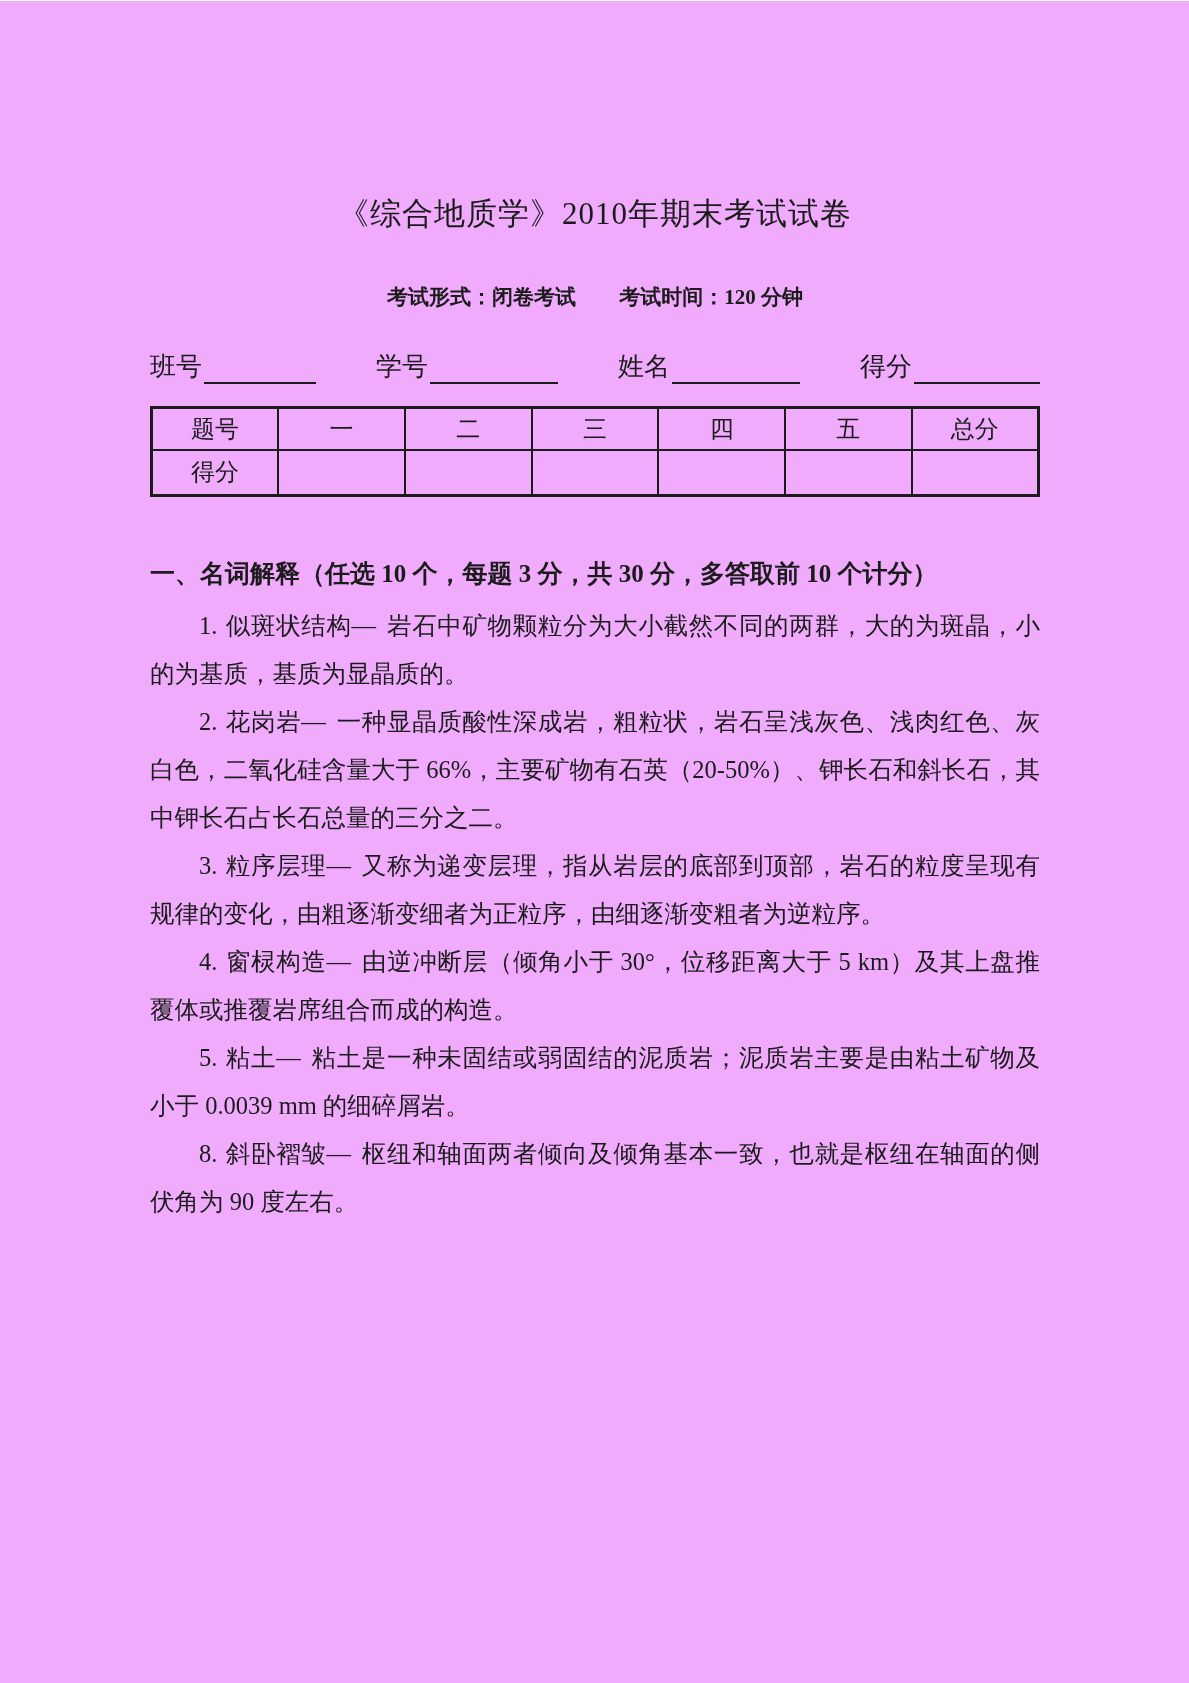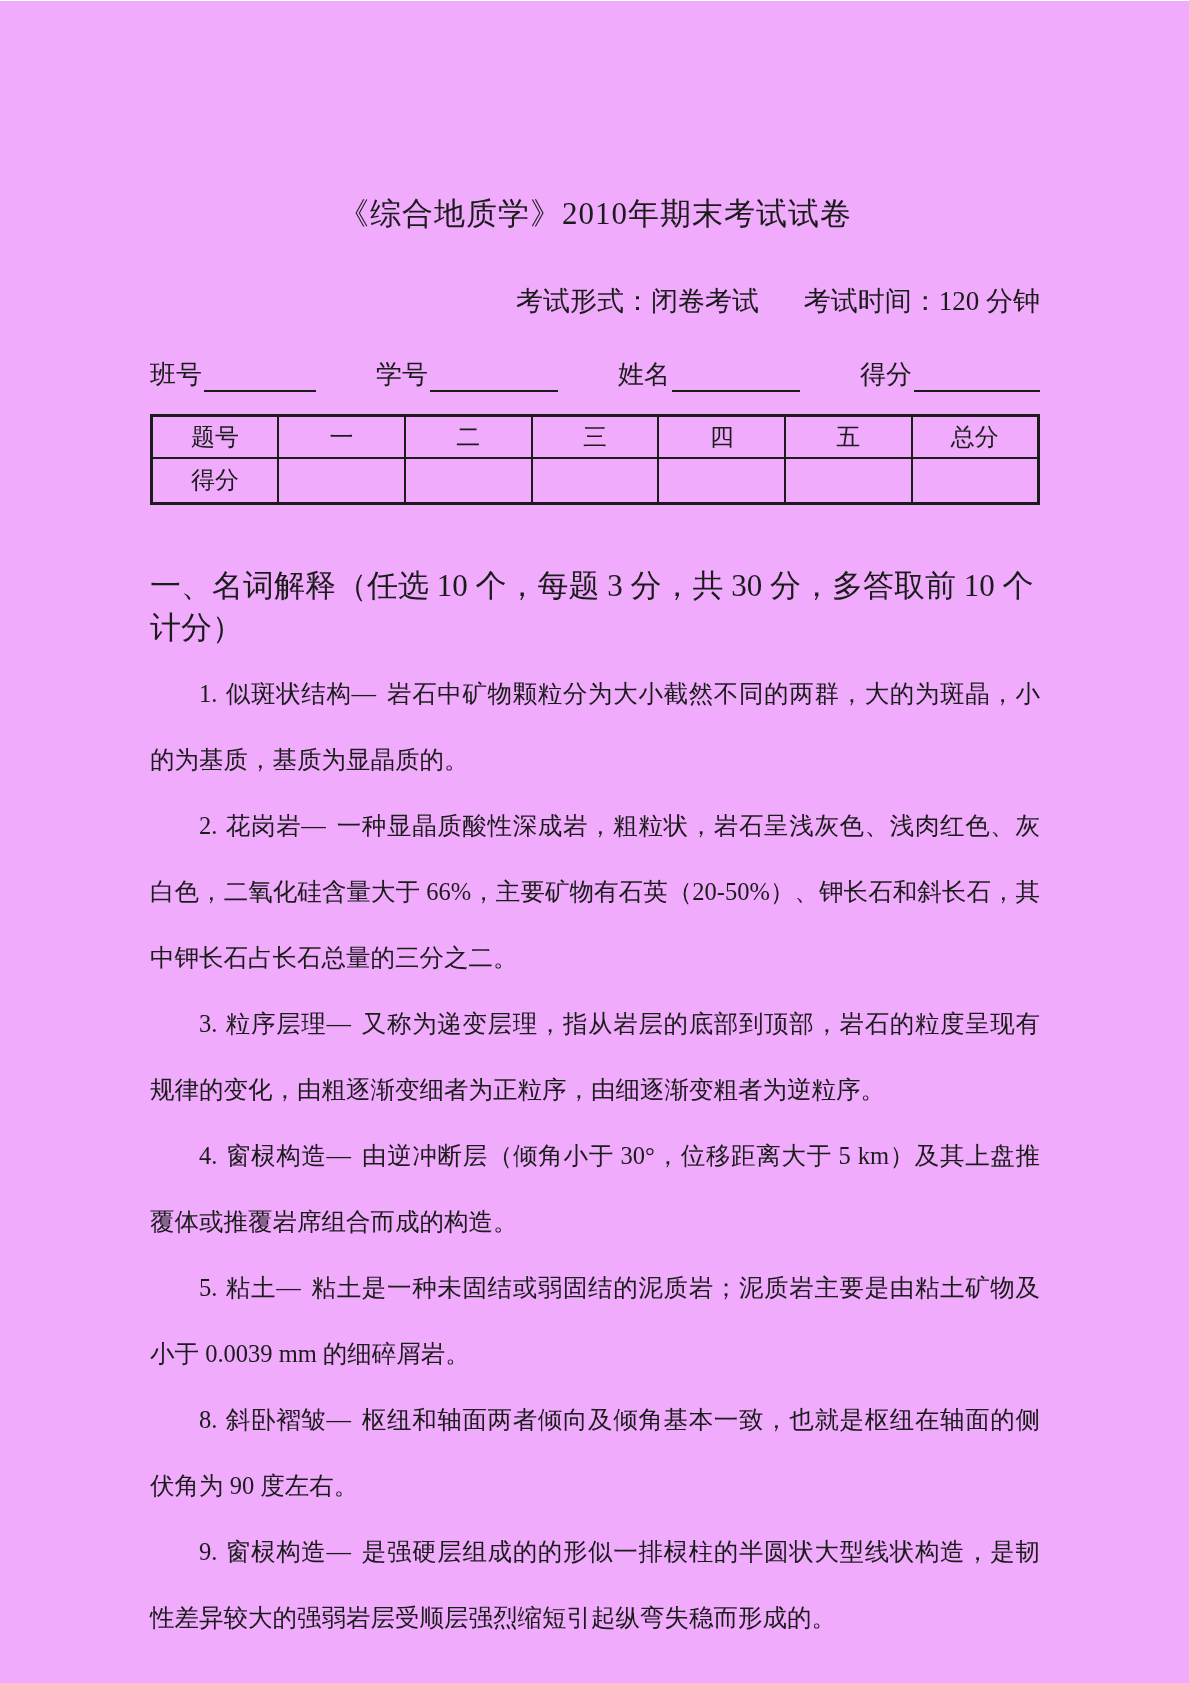--- a/index.html
+++ b/index.html
@@ -20,23 +20,23 @@
     padding-top: 192px;
   }
   .title {
     text-align: center;
     font-size: 31px;
     font-weight: 400;
     letter-spacing: 1px;
   }
   .subtitle {
     margin-top: 48px;
-    text-align: right;
-    font-size: 27px;
-    font-weight: 400;
+    text-align: center;
+    font-size: 21px;
+    font-weight: 700;
   }
   .subtitle .part + .part { margin-left: 38px; }
   .fields {
     margin-top: 38px;
     display: flex;
     justify-content: space-between;
     align-items: center;
     font-size: 26px;
   }
   .field { display: flex; align-items: flex-end; }
@@ -61,27 +61,27 @@
   table.score-table td {
     border: 2px solid #1b1b1b;
     text-align: center;
     vertical-align: middle;
     height: 42px;
   }
   table.score-table tr:last-child td { height: 46px; }
   table.score-table { border: 3px solid #1b1b1b; }
   .section-heading {
     margin-top: 60px;
-    font-size: 31px;
-    font-weight: 400;
+    font-size: 25px;
+    font-weight: 700;
   }
   .definitions { margin-top: 12px; }
   .definitions p {
     font-size: 24.5px;
-    line-height: 66px;
+    line-height: 48px;
     text-align: justify;
     text-indent: 2em;
   }
   .definitions .num { margin-right: 0.32em; }
   .definitions .dash { margin-right: 0.42em; }
 </style>
 </head>
 <body>
 
 <div class="page">
@@ -150,19 +150,16 @@
       </p>
       <p>
         <span class="num">4.</span><span class="term">窗棂构造</span><span class="dash">—</span><span class="def">由逆冲断层（倾角小于 30°，位移距离大于 5 km）及其上盘推覆体或推覆岩席组合而成的构造。</span>
       </p>
       <p>
         <span class="num">5.</span><span class="term">粘土</span><span class="dash">—</span><span class="def">粘土是一种未固结或弱固结的泥质岩；泥质岩主要是由粘土矿物及小于 0.0039 mm 的细碎屑岩。</span>
       </p>
       <p>
         <span class="num">8.</span><span class="term">斜卧褶皱</span><span class="dash">—</span><span class="def">枢纽和轴面两者倾向及倾角基本一致，也就是枢纽在轴面的侧伏角为 90 度左右。</span>
       </p>
-      <p>
-        <span class="num">9.</span><span class="term">窗棂构造</span><span class="dash">—</span><span class="def">是强硬层组成的的形似一排棂柱的半圆状大型线状构造，是韧性差异较大的强弱岩层受顺层强烈缩短引起纵弯失稳而形成的。</span>
-      </p>
     </div>
 
   </div>
 </div>
 
 </body></html>

